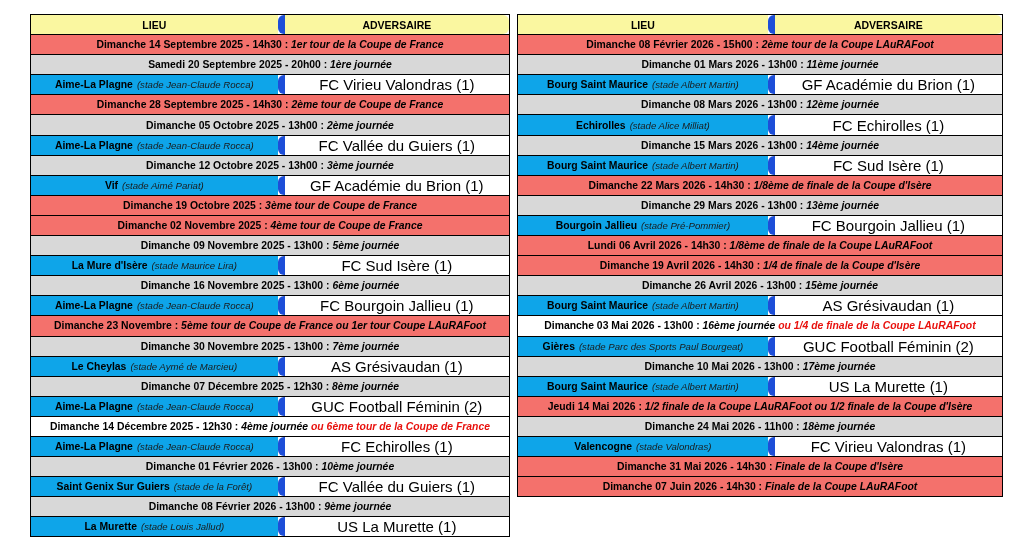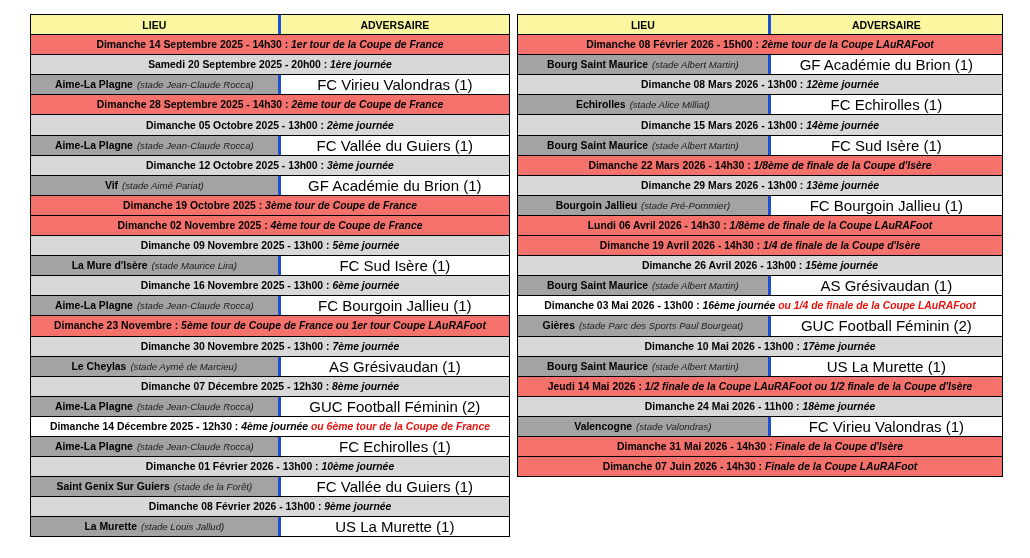--- a/index.html
+++ b/index.html
@@ -39,21 +39,21 @@
   .row:last-child { border-bottom: none; }
   .cell {
     display: flex;
     align-items: center;
     justify-content: center;
     box-sizing: border-box;
     overflow: hidden;
     white-space: nowrap;
   }
   .cell.lieu { width: 51.6%; }
-  .cell.adv  { width: 48.4%; border-left: 3px solid #1d4ed8; }
+  .cell.adv  { width: 48.4%; border-left: 7px solid #1d4ed8; border-radius: 6px; }
   .row.header .cell {
     background: #faf7a0;
     font-weight: 700;
     font-size: 10.5px;
     color: #000000;
   }
   .row.event .cell-full {
     width: 100%;
     display: flex;
     align-items: center;
@@ -62,21 +62,21 @@
     font-size: 10.4px;
     color: #000000;
     white-space: pre;
     overflow: hidden;
   }
   .row.event.bg-red   .cell-full { background: #f4716c; }
   .row.event.bg-gray  .cell-full { background: #d8d8d8; }
   .row.event.bg-white .cell-full { background: #ffffff; }
   .ev-italic { font-style: italic; }
   .ev-red    { font-style: italic; font-weight: 700; }
-  .row.match .cell.lieu { background: #a3a3a3; }
+  .row.match .cell.lieu { background: #0ea5e9; }
   .row.match .cell.adv  { background: #ffffff; font-size: 15px; font-weight: 400; color: #000000; }
   .venue-name { font-weight: 700; font-size: 10.4px; color: #000000; }
   .venue-stade { font-style: italic; font-weight: 400; font-size: 9.6px; color: #1a1a1a; margin-left: 4px; text-align: center; }
 </style>
 </head>
 <body>
 
 <div class="page">
   <div class="tables-wrap">
 
@@ -206,20 +206,23 @@
 
     <div class="sched-table right">
       <div class="row header">
         <div class="cell lieu">LIEU</div>
         <div class="cell adv">ADVERSAIRE</div>
       </div>
       <div>
           <div class="row event bg-red">
             <div class="cell-full"><span class="ev-pre">Dimanche 08 Février 2026 - 15h00 : </span><span class="ev-italic">2ème tour de la Coupe LAuRAFoot</span></div>
           </div>
+          <div class="row event bg-gray">
+            <div class="cell-full"><span class="ev-pre">Dimanche 01 Mars 2026 - 13h00 : </span><span class="ev-italic">11ème journée</span></div>
+          </div>
           <div class="row match">
             <div class="cell lieu">
               <span class="venue-name">Bourg Saint Maurice</span>
               <span class="venue-stade">(stade Albert Martin)</span>
             </div>
             <div class="cell adv">GF Académie du Brion (1)</div>
           </div>
           <div class="row event bg-gray">
             <div class="cell-full"><span class="ev-pre">Dimanche 08 Mars 2026 - 13h00 : </span><span class="ev-italic">12ème journée</span></div>
           </div>

